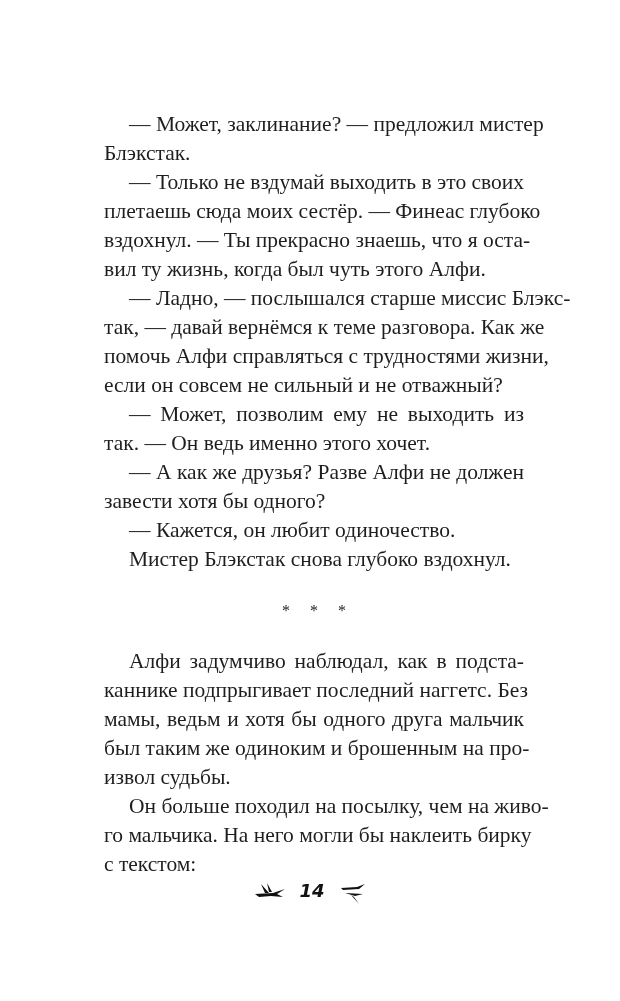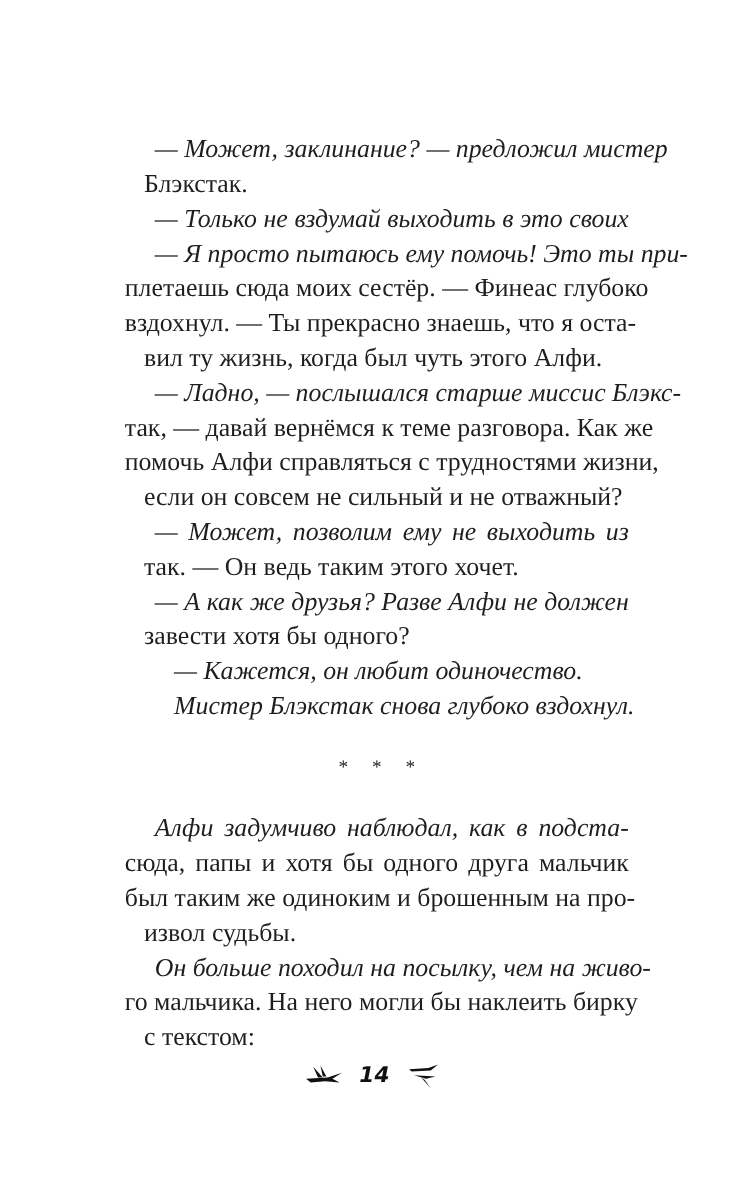--- a/index.html
+++ b/index.html
@@ -25,86 +25,84 @@
       position: relative;
       height: 29px;
       line-height: 29px;
       font-size: 21.5px;
       white-space: nowrap;
       text-align: justify;
       text-align-last: justify;
     }
     .line.last {
       text-align-last: left;
-      margin-left: 16px;
     }
     .line.indent {
       padding-left: 25px;
-      font-style: italic;
     }
     .gap {
       height: 22px;
     }
     .separator {
       height: 29px;
       line-height: 29px;
       text-align: center;
       font-size: 16px;
       letter-spacing: 8px;
       padding-left: 8px;
     }
     .folio {
       position: absolute;
       left: 0;
       width: 620px;
       top: 880px;
       height: 32px;
       display: flex;
       justify-content: center;
-      align-items: center;
+      align-items: flex-start;
       gap: 12px;
     }
     .folio .num {
       font-family: "DejaVu Sans", sans-serif;
       font-weight: bold;
       font-style: italic;
       font-size: 18px;
       color: #111;
     }
     .folio svg { display: block; }
   </style>
 </head>
 <body>
 
 <div class="page">
   <div id="block1">
       <div class="line indent">— Может, заклинание? — предложил мистер</div>
       <div class="line last">Блэкстак.</div>
       <div class="line indent">— Только не вздумай выходить в это своих</div>
-      <div class="line indent">— Я просто пытаюсь ему помочь! Это ты при-</div>
       <div class="line">плетаешь сюда моих сестёр. — Финеас глубоко</div>
       <div class="line">вздохнул. — Ты прекрасно знаешь, что я оста-</div>
       <div class="line last">вил ту жизнь, когда был чуть этого Алфи.</div>
       <div class="line indent">— Ладно, — послышался старше миссис Блэкс-</div>
       <div class="line">так, — давай вернёмся к теме разговора. Как же</div>
       <div class="line">помочь Алфи справляться с трудностями жизни,</div>
       <div class="line last">если он совсем не сильный и не отважный?</div>
       <div class="line indent">— Может, позволим ему не выходить из</div>
-      <div class="line last">так. — Он ведь таким этого хочет.</div>
+      <div class="line last">так. — Он ведь именно этого хочет.</div>
       <div class="line indent">— А как же друзья? Разве Алфи не должен</div>
       <div class="line last">завести хотя бы одного?</div>
       <div class="line indent last">— Кажется, он любит одиночество.</div>
       <div class="line indent last">Мистер Блэкстак снова глубоко вздохнул.</div>
     </div>
   <div class="gap"></div>
   <div class="separator">* * *</div>
   <div class="gap"></div>
   <div id="block2">
       <div class="line indent">Алфи задумчиво наблюдал, как в подста-</div>
-      <div class="line">сюда, папы и хотя бы одного друга мальчик</div>
+      <div class="line">каннике подпрыгивает последний наггетс. Без</div>
+      <div class="line">мамы, ведьм и хотя бы одного друга мальчик</div>
       <div class="line">был таким же одиноким и брошенным на про-</div>
       <div class="line last">извол судьбы.</div>
       <div class="line indent">Он больше походил на посылку, чем на живо-</div>
       <div class="line">го мальчика. На него могли бы наклеить бирку</div>
       <div class="line last">с текстом:</div>
     </div>
 </div>
 
 <div class="folio">
   <span>

